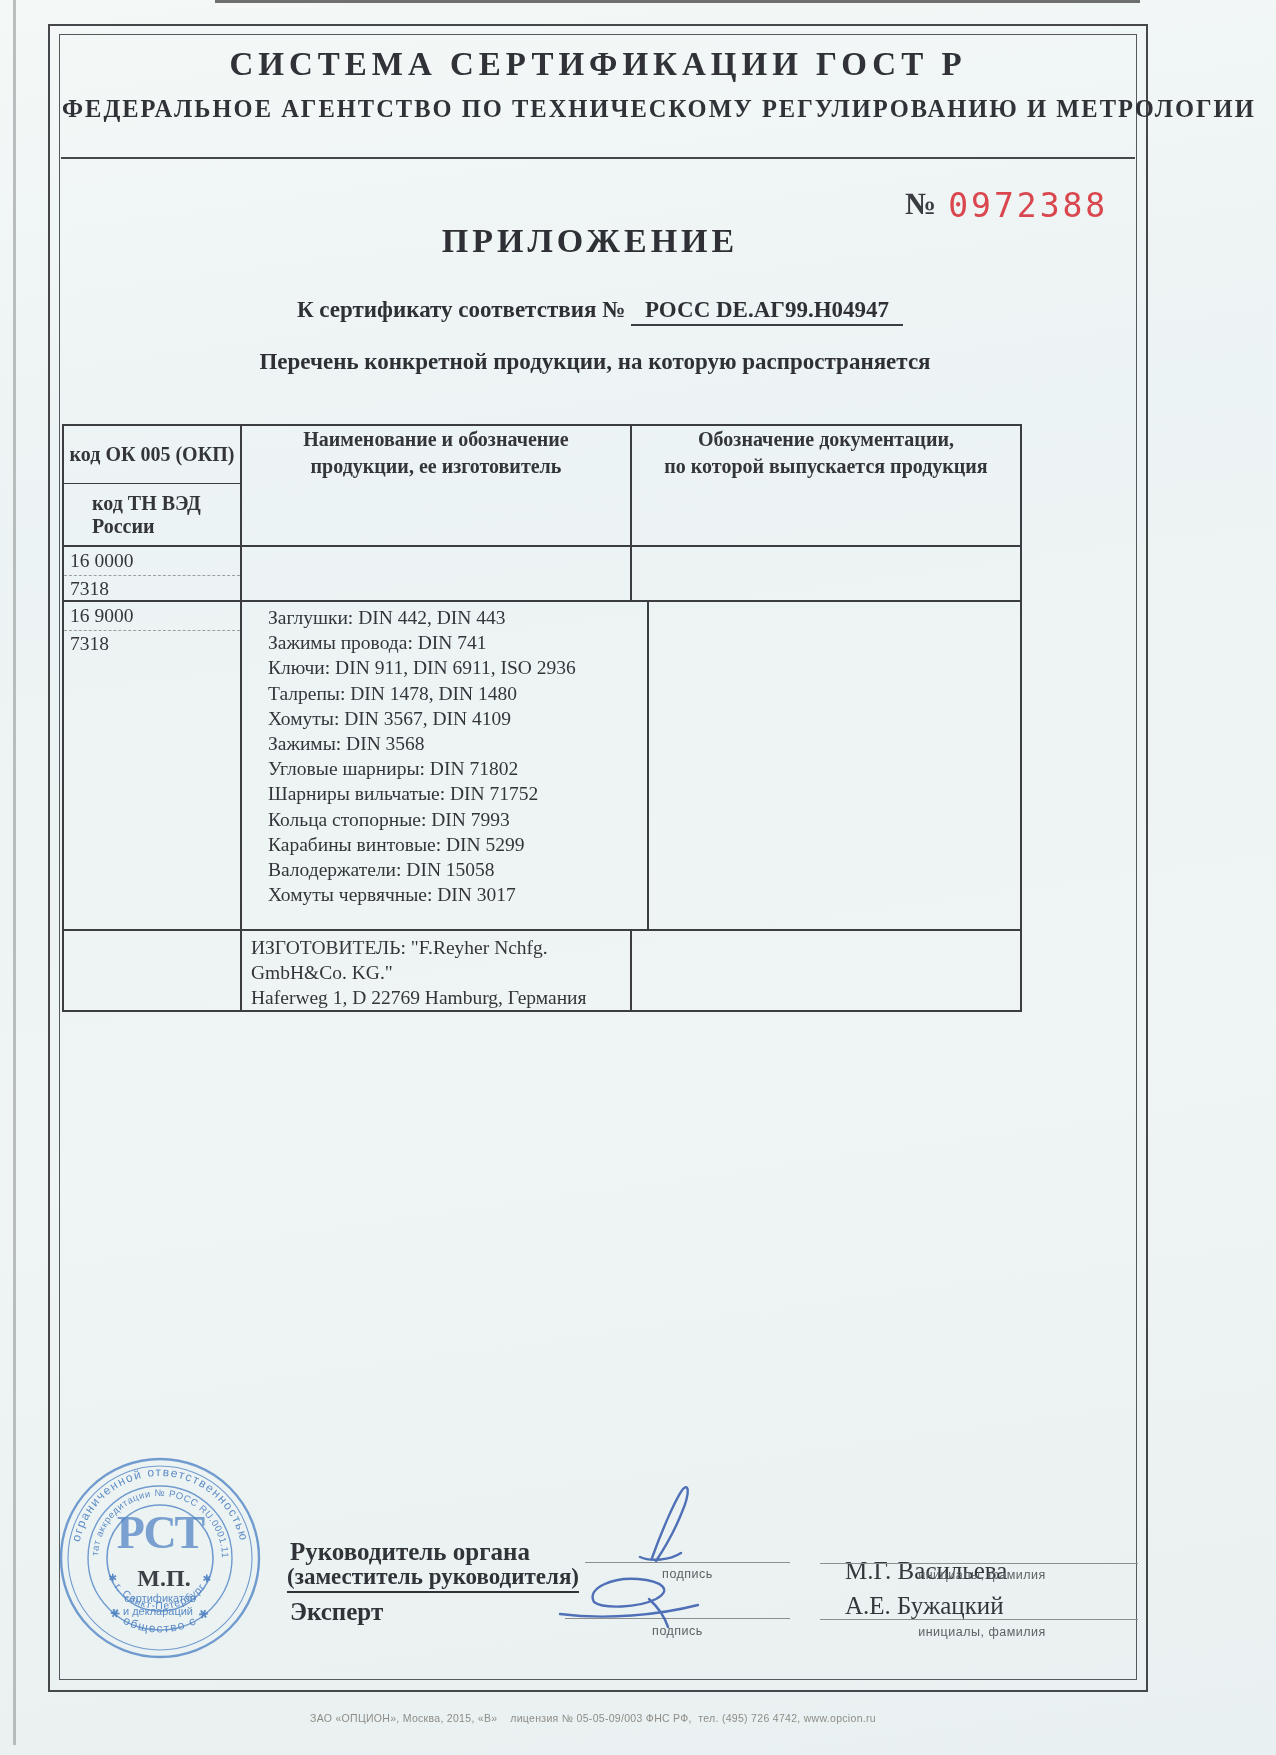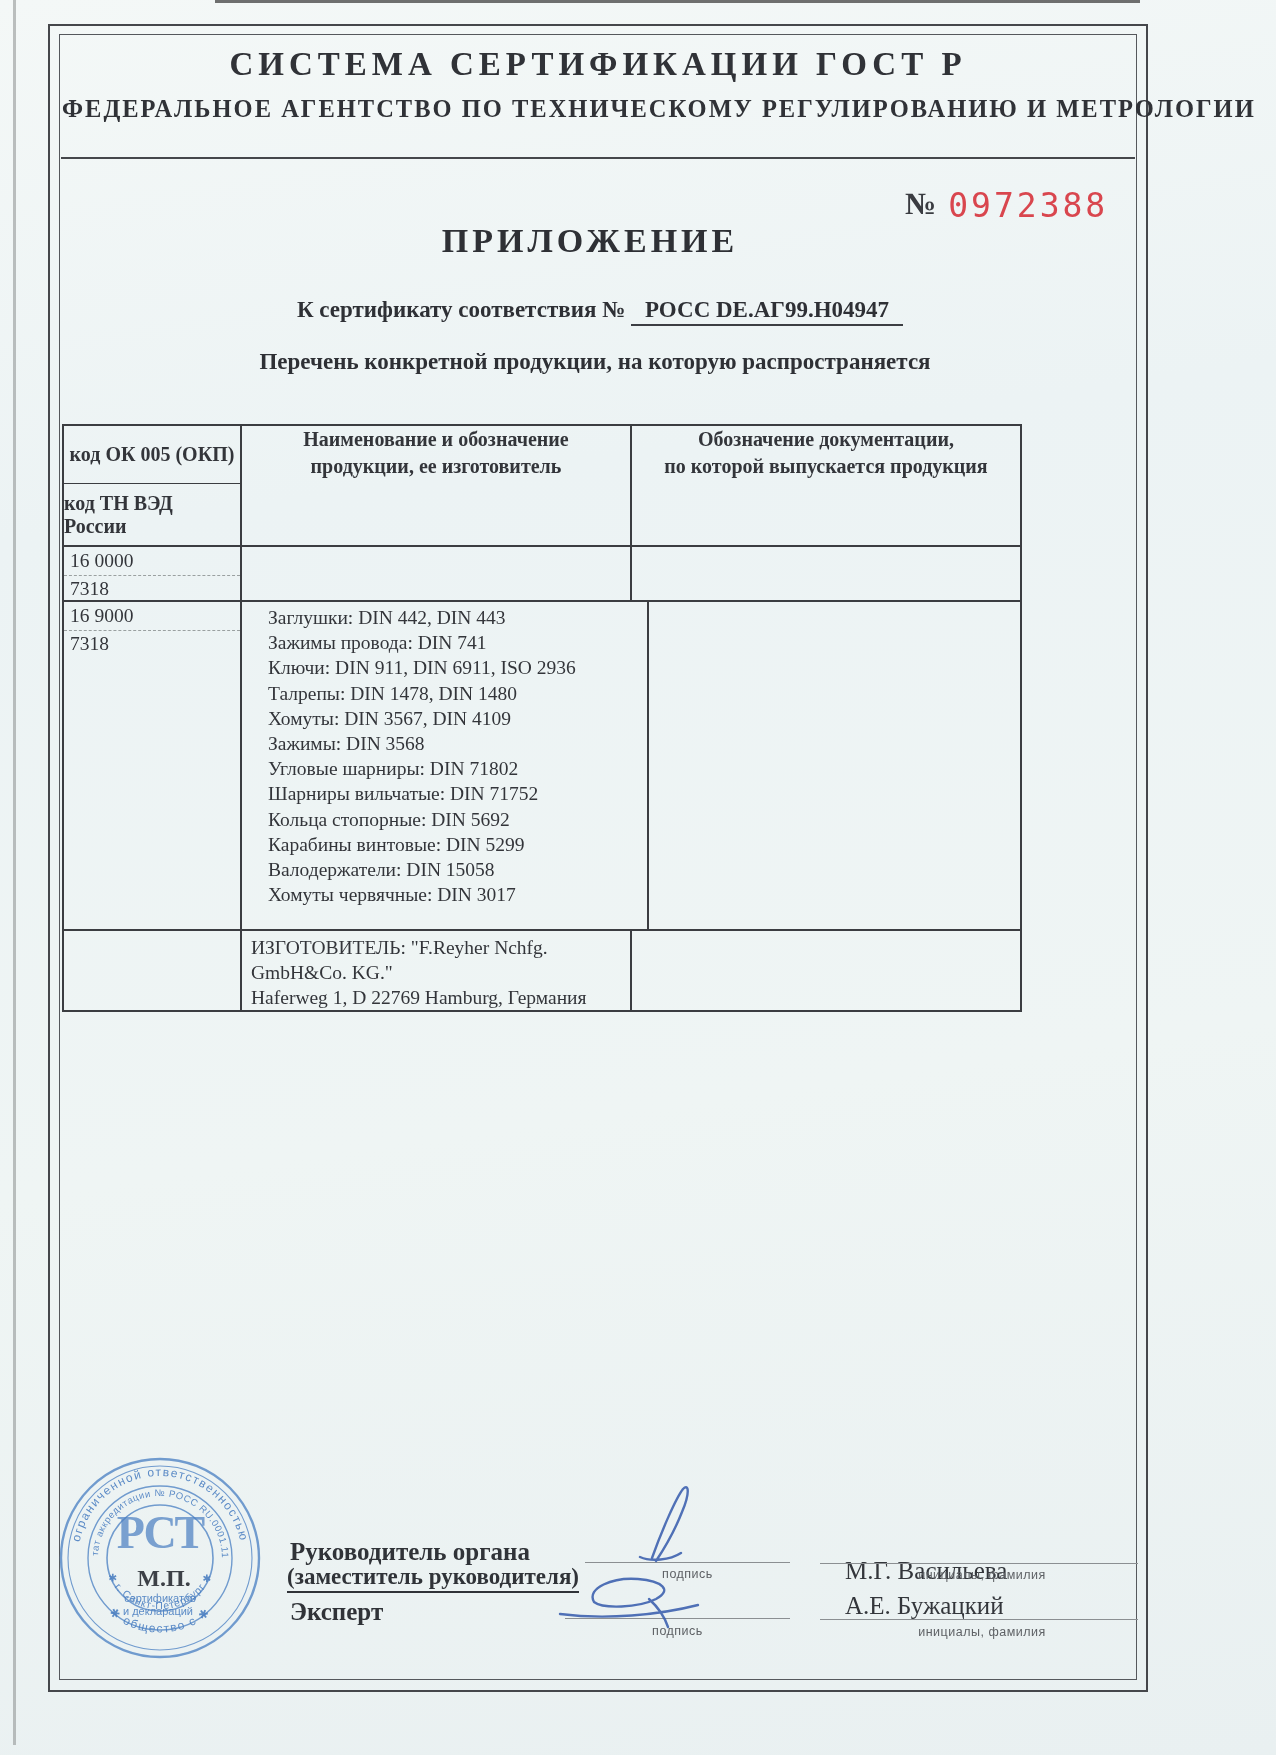--- a/index.html
+++ b/index.html
@@ -32,21 +32,21 @@
   .sub1{top:349px;} .sub2{top:381px;}
   
   .tbl{left:62px;top:424px;width:960px;height:588px;border:2.5px solid #3b3d41;box-sizing:border-box;
        display:flex;flex-direction:column;font-size:20px;}
   .t-row{display:flex;box-sizing:border-box;}
   .t-cell{box-sizing:border-box;border-right:2px solid #3b3d41;}
   .t-cell:last-child{border-right:none;}
   .c1{width:178px;} .c2{width:390px;} .c3{flex:1;}
   .t-header{height:121px;border-bottom:2.5px solid #3b3d41;font-weight:bold;}
   .hdr-c1-top{height:58px;border-bottom:1.5px solid #3b3d41;display:flex;align-items:center;justify-content:center;box-sizing:border-box;}
-  .hdr-c1-bot{height:61px;display:flex;align-items:center;justify-content:center;}
+  .hdr-c1-bot{height:61px;display:flex;align-items:center;justify-content:center;margin-left:28px;}
   .hdr-c23{display:flex;flex-direction:column;align-items:center;justify-content:flex-start;line-height:27px;text-align:center;}
   .t-row1{height:55px;border-bottom:2px solid #3b3d41;}
   .t-row2{height:330px;border-bottom:2px solid #3b3d41;}
   .t-row3{flex:1;}
   .code-top{padding:3px 0 2px 6px;height:23px;font-size:19.5px;}
   .code-dash{border-top:1.6px dashed #9aa0a0;margin:0;}
   .code-bot{padding:2px 0 0 6px;font-size:19.5px;}
   .products{padding:3px 6px 0 9px;font-size:19.5px;line-height:25.2px;margin-left:17px;}
   .mfr{padding:4px 6px 0 9px;font-size:19.5px;line-height:25px;}
   
@@ -135,21 +135,21 @@
       </div>
       <div class="t-cell c2 products">
           <div>Заглушки: DIN 442, DIN 443</div>
           <div>Зажимы провода: DIN 741</div>
           <div>Ключи: DIN 911, DIN 6911, ISO 2936</div>
           <div>Талрепы: DIN 1478, DIN 1480</div>
           <div>Хомуты: DIN 3567, DIN 4109</div>
           <div>Зажимы: DIN 3568</div>
           <div>Угловые шарниры: DIN 71802</div>
           <div>Шарниры вильчатые: DIN 71752</div>
-          <div>Кольца стопорные: DIN 5692</div>
+          <div>Кольца стопорные: DIN 7993</div>
           <div>Карабины винтовые: DIN 5299</div>
           <div>Валодержатели: DIN 15058</div>
           <div>Хомуты червячные: DIN 3017</div>
         </div>
       <div class="t-cell c3"></div>
     </div>
 
     <div class="t-row t-row3">
       <div class="t-cell c1"></div>
       <div class="t-cell c2 mfr">
@@ -202,14 +202,15 @@
   <div class="abs sigline name2-line"></div>
   <div class="abs lbl sans center name2-lbl">инициалы, фамилия</div>
 
   <svg class="abs ink" width="1276" height="1755" viewBox="0 0 1276 1755">
     <g stroke="#3a5fae" stroke-width="2.4" fill="none" stroke-linecap="round" opacity="0.88">
       <path d="M 652 1558 C 662 1530 676 1498 683 1489 C 689 1483 690 1493 682 1512 C 673 1535 662 1552 656 1561 M 640 1557 C 651 1562 670 1560 681 1553"></path>
       <path d="M 594 1602 C 586 1588 613 1577 638 1579 C 662 1581 673 1590 656 1599 C 638 1608 603 1609 594 1602 M 560 1614 C 606 1620 659 1615 698 1605 M 649 1599 C 659 1608 665 1618 668 1627"></path>
     </g>
   </svg>
 
+  <div class="abs footer center sans">ЗАО «ОПЦИОН», Москва, 2015, «В»    лицензия № 05-05-09/003 ФНС РФ,  тел. (495) 726 4742, www.opcion.ru</div>
 
 </div>
 
 </body></html>

